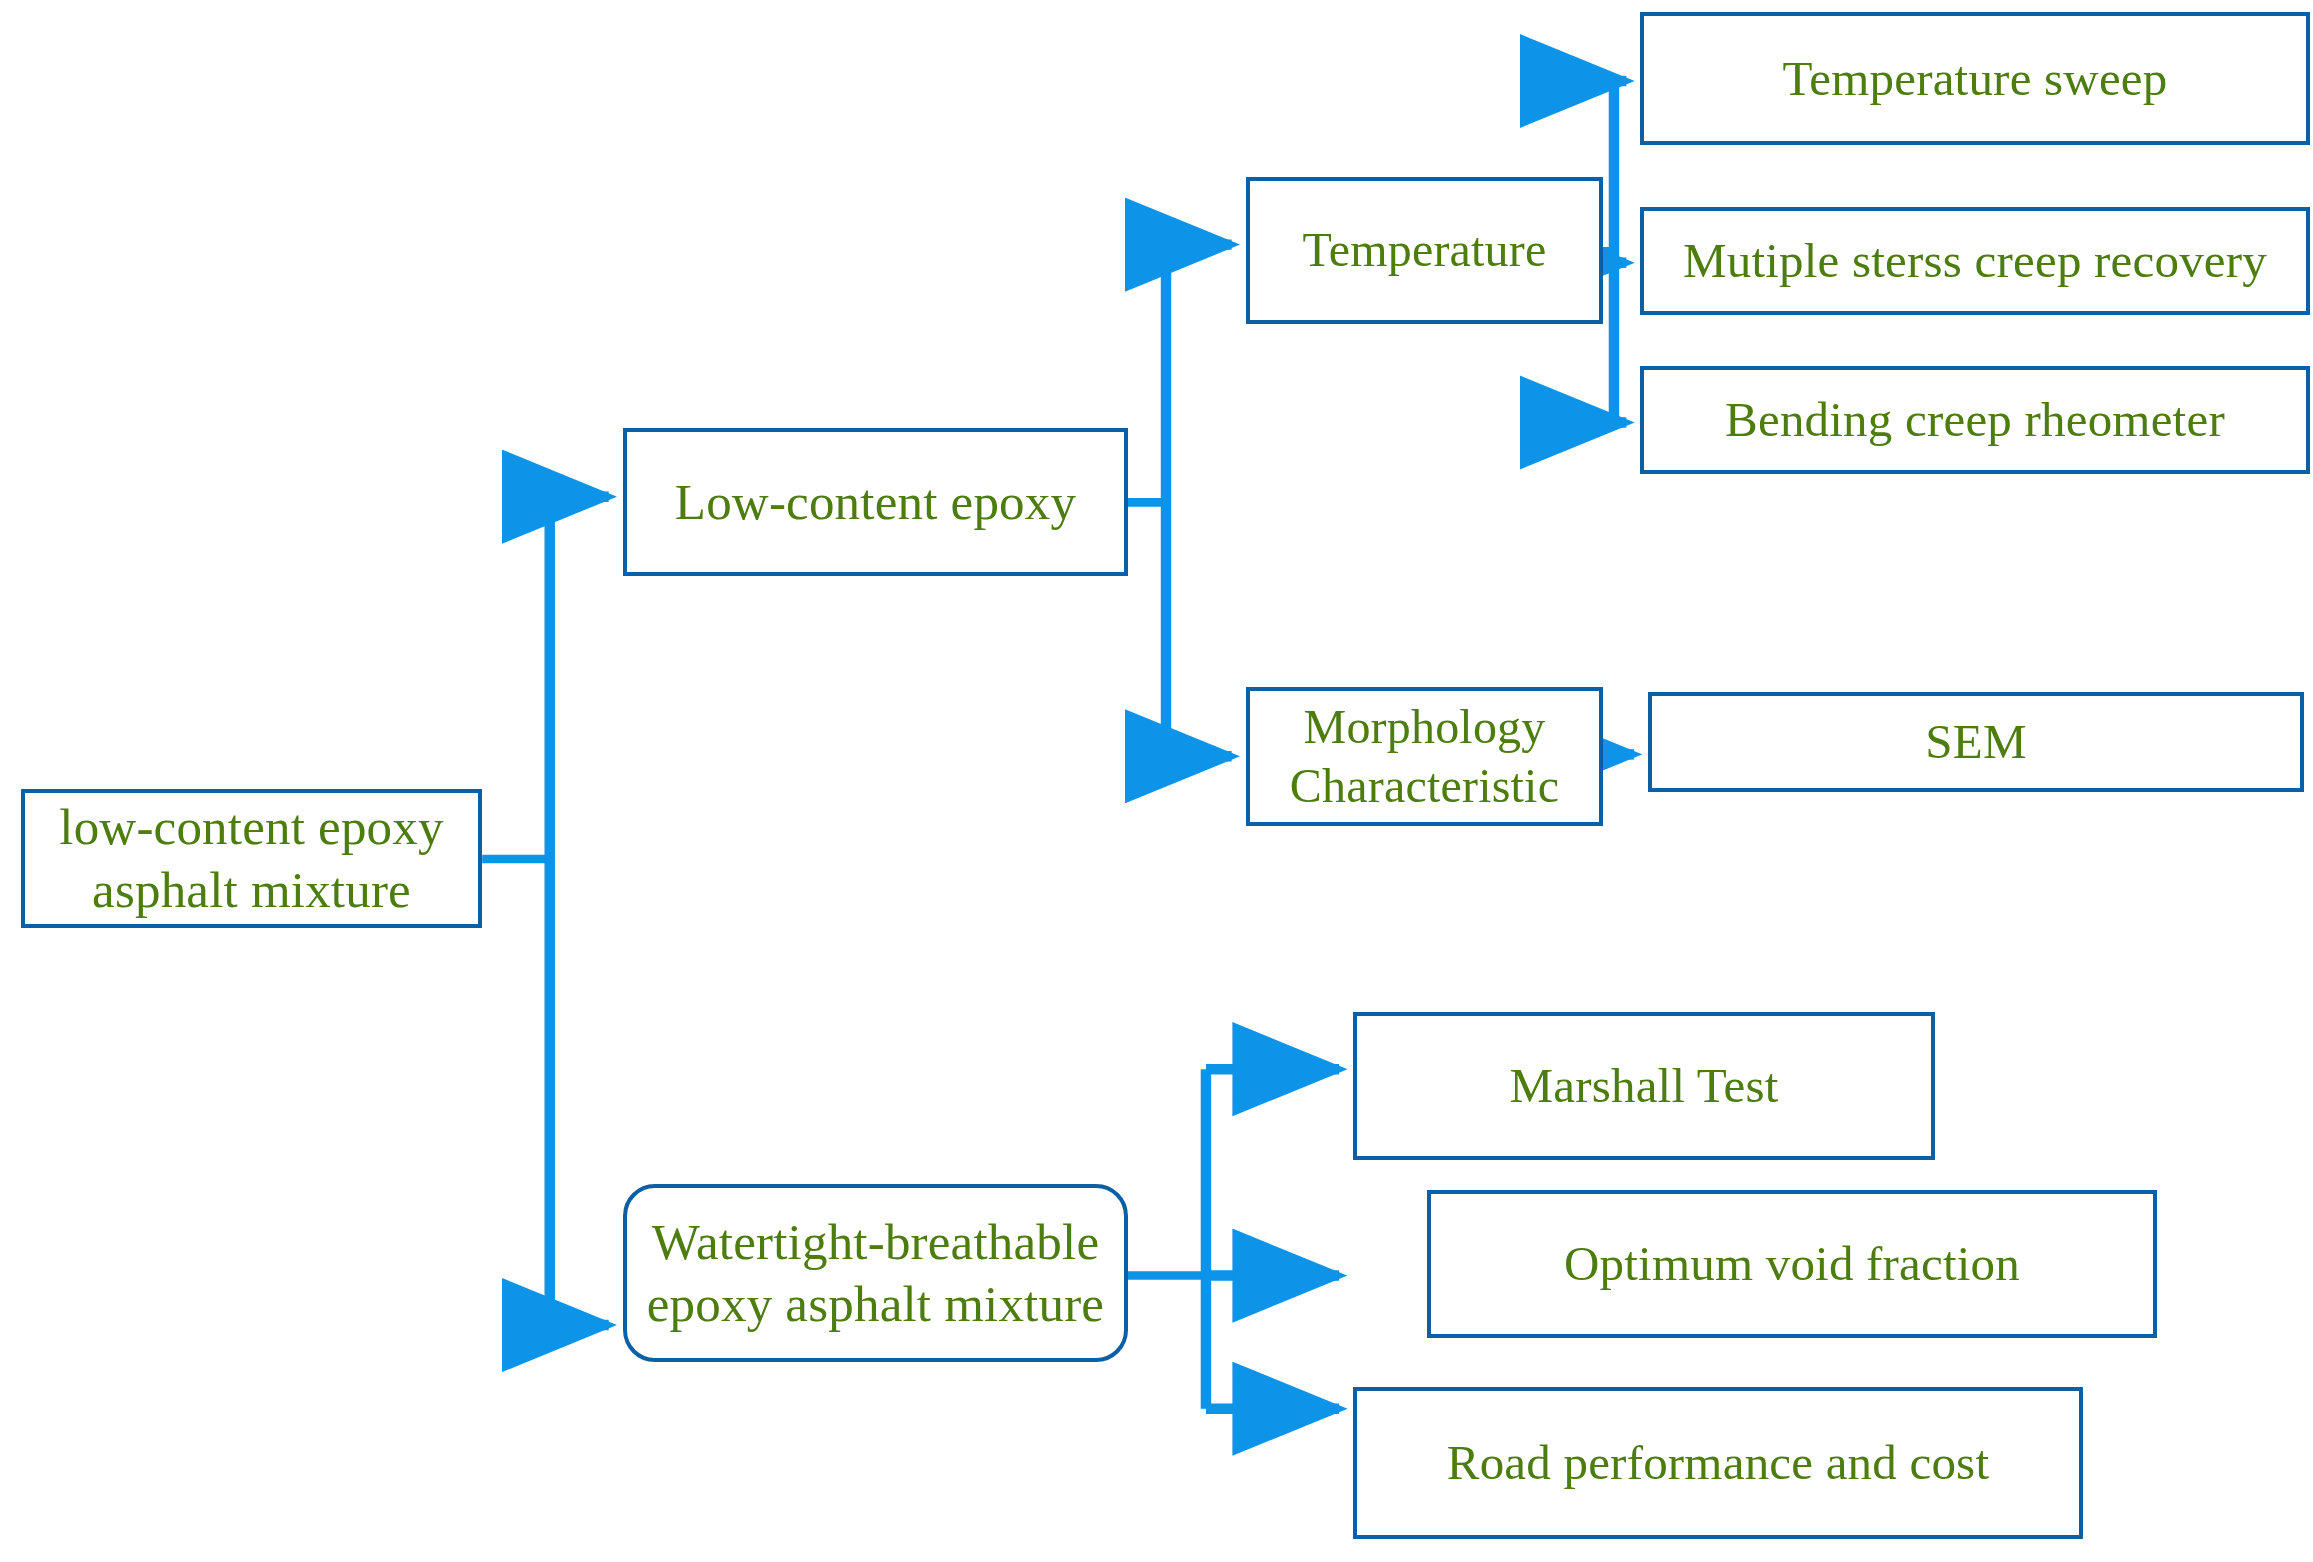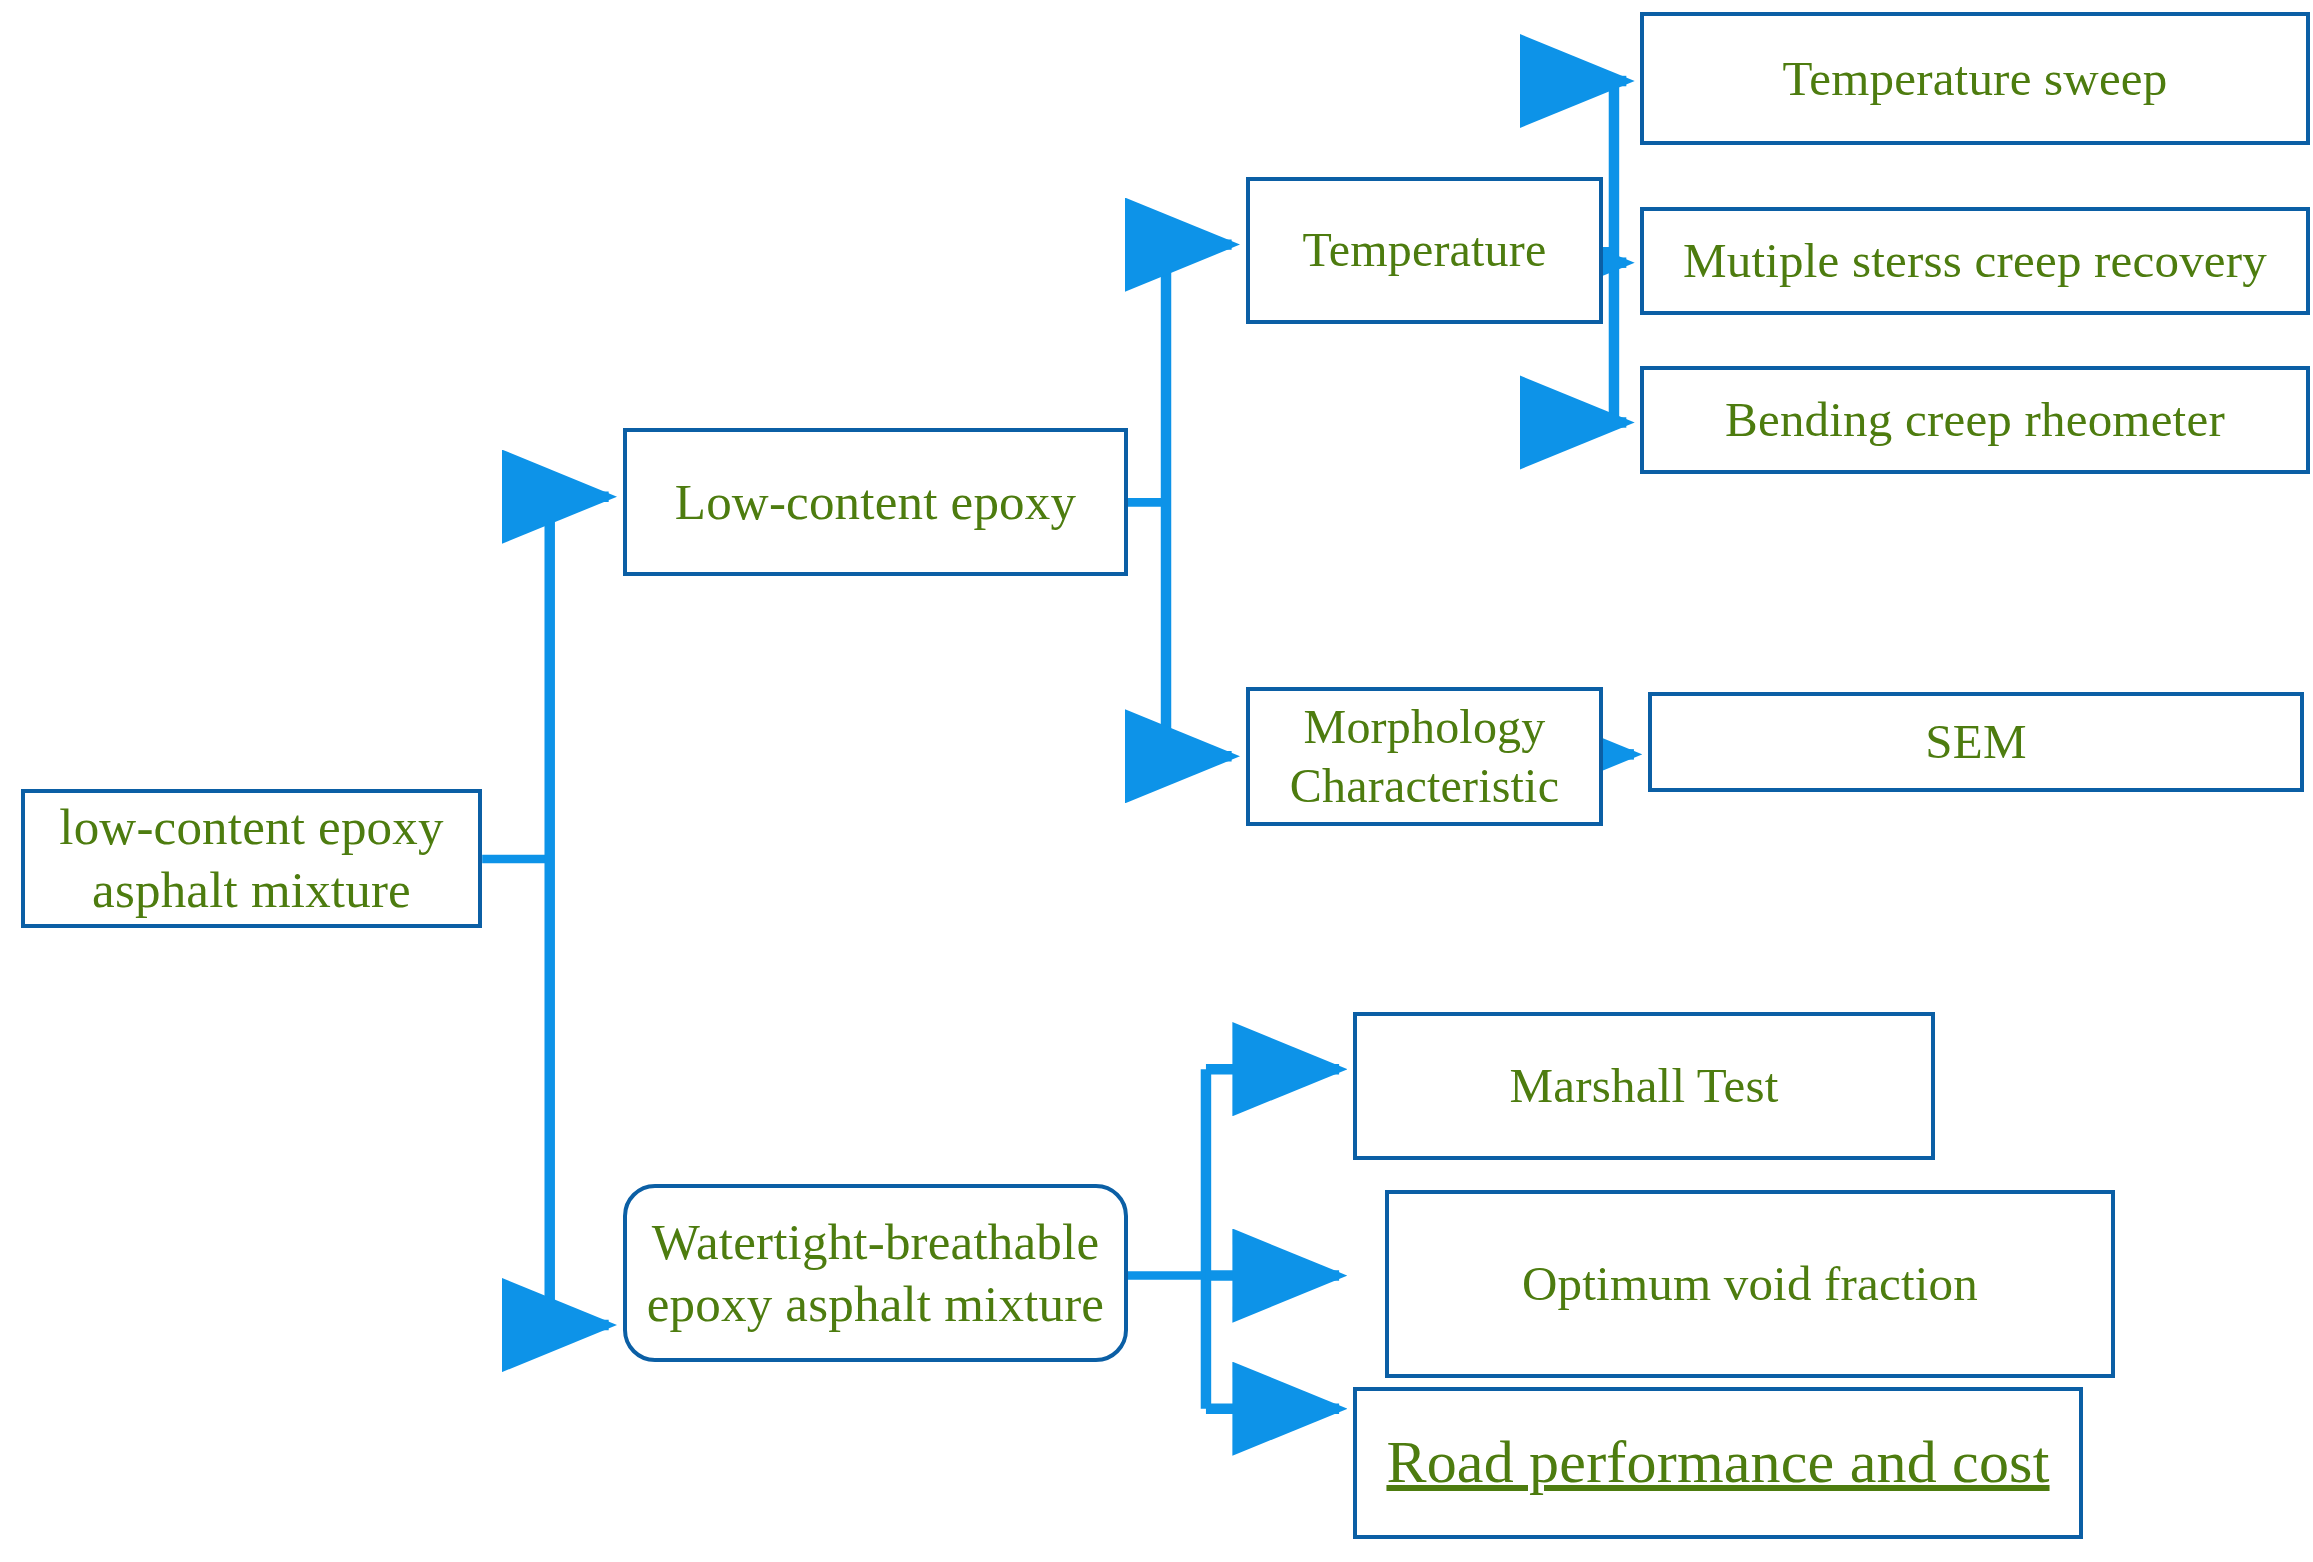--- a/index.html
+++ b/index.html
@@ -35,22 +35,22 @@
   #n-root      { left: 21px;   top: 789px;  width: 461px; height: 139px; font-size: 51px; }
   #n-lowepoxy  { left: 623px;  top: 428px;  width: 505px; height: 148px; font-size: 51px; }
   #n-watertight{ left: 623px;  top: 1184px; width: 505px; height: 178px; font-size: 51px; border-radius: 32px; }
   #n-rheo      { left: 1246px; top: 177px;  width: 357px; height: 147px; font-size: 48px; }
   #n-morph     { left: 1246px; top: 687px;  width: 357px; height: 139px; font-size: 48px; }
   #n-tempsweep { left: 1640px; top: 12.4px;   width: 670px; height: 133px; font-size: 49px; }
   #n-mscr      { left: 1640px; top: 207px;  width: 670px; height: 108px; font-size: 49px; }
   #n-bbr       { left: 1640px; top: 366px;  width: 670px; height: 108px; font-size: 49px; }
   #n-sem       { left: 1648px; top: 692px;  width: 656px; height: 100px; font-size: 49px; }
   #n-marshall  { left: 1353px; top: 1012px; width: 582px; height: 148px; font-size: 49px; justify-content: center; }
-  #n-void      { left: 1385px; top: 1190px; width: 730px; height: 188px; font-size: 49px; }
-  #n-roadperf  { left: 1353px; top: 1387px; width: 730px; height: 152px; font-size: 60px; text-decoration: underline; }
+  #n-void      { left: 1427px; top: 1190px; width: 730px; height: 148px; font-size: 49px; }
+  #n-roadperf  { left: 1353px; top: 1387px; width: 730px; height: 152px; font-size: 49px; }
 
   
   #wires {
     position: absolute;
     left: 0; top: 0;
     width: 2313px; height: 1563px;
     pointer-events: none;
   }
 </style>
 </head>

